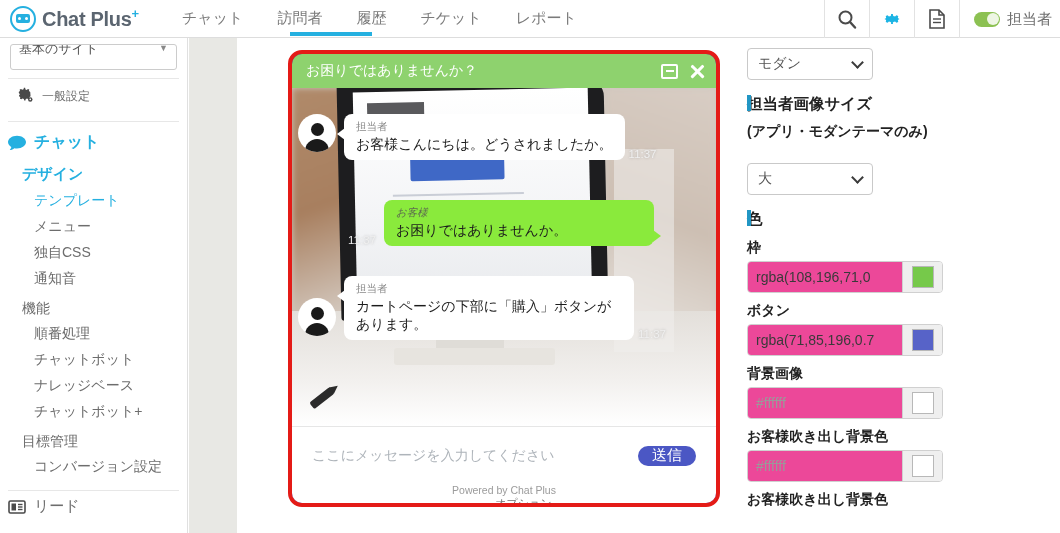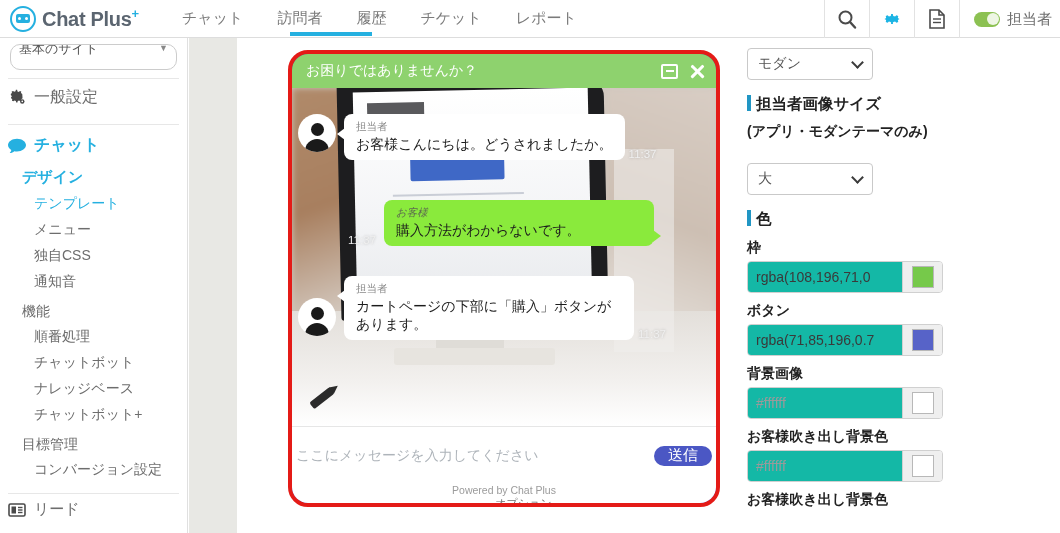--- a/index.html
+++ b/index.html
@@ -51,55 +51,55 @@
     position:absolute; right:1.5px; top:1.5px; width:12px; height:12px; border-radius:50%; background:#eef6e4;
   }
   .hdr-toggle-label { font-size: 15px; color:#6f6f6f; white-space:nowrap; }
 
   
   .sidebar {
     position:absolute; left:0; top:38px; width: 188px; height: 495px;
     background:#ffffff; border-right: 1px solid #e0e0e0; overflow:hidden;
   }
   .site-select {
-    margin: 6px 10px 0 10px; height: 26px; border:1px solid #ccc; border-radius:10px;
+    margin: 6px 10px 0 10px; height: 26px; border:1px solid #ccc; border-radius:3px;
     background:#fff; position:relative; overflow:hidden;
   }
   .site-select .stxt{
     position:absolute; left:8px; top:-5px; font-size:13px; color:#555; white-space:nowrap;
   }
   .site-select .caret{ position:absolute; right:8px; top:-2px; font-size:9px; color:#888; }
   .sb-divider { height:1px; background:#e7e7e7; margin: 8px 8px 0 8px; }
 
   .sb-row {
     display:flex; align-items:center; gap:8px; padding: 8px 10px 8px 8px; cursor:pointer;
     font-size: 15px; color:#6d6d6d;
   }
-  .sb-row.top { font-size:16px; }
+  .sb-row.top { font-size:12px;margin-left:8px; }
   .sb-row.chat { color:#25b0e0; font-weight:bold; font-size:16px; padding-top:10px;}
   .sb-group { font-size:15px; color:#25b0e0; font-weight:bold; padding: 4px 0 4px 22px; cursor:pointer;}
   .sb-sub { font-size:14px; color:#6d6d6d; padding: 4px 0 4px 34px; cursor:pointer; }
   .sb-sub.active { color:#25b0e0; }
   .sb-head { font-size:14px; color:#6d6d6d; padding: 8px 0 3px 22px; }
   .sb-lead { display:flex; align-items:center; gap:8px; padding: 6px 0 0 8px; font-size:15px; color:#6d6d6d; cursor:pointer;}
 
   .ic { display:inline-block; line-height:1; }
   .ic-gear { width:18px; height:18px; color:#5a5a5a; }
   .ic-bubble { width:18px; height:16px; }
 
   
   .gray-strip { position:absolute; left:189px; top:38px; width: 48px; height:495px; background:#e8e8e4; }
   .preview-col { position:absolute; left:237px; top:38px; width: 503px; height:495px; background:#ffffff; }
 
   .tab-underline { position:absolute; left:290px; top:32px; width:82px; height:4px; background:#25b0e0; }
 
   
   .widget {
     position:absolute; left: 288px; top: 50px; width: 432px; height: 457px;
-    border: 4px solid #e41b17; border-radius: 20px;
+    border: 4px solid #e41b17; border-radius: 14px;
     background: #4c1d95; overflow: hidden;
   }
   .widget-head {
     height: 34px; background: #8ed26e; display:flex; align-items:center;
     padding: 0 8px 0 14px; position:relative;
   }
   .widget-title { font-size: 14px; color:#ffffff; white-space:nowrap; }
   .widget-head-icons { position:absolute; right:10px; top:0; height:34px; display:flex; align-items:center; gap:10px; }
   .ic-min { width:17px; height:15px; border:2px solid #fff; border-radius:2px; position:relative; cursor:pointer;}
   .ic-min:after{ content:""; position:absolute; left:2.5px; right:2.5px; top:4.5px; height:2px; background:#fff; }
@@ -168,21 +168,21 @@
   .bubble.right .who { color:#5d6b4f;font-style:italic; }
   .bubble.right:after {
     content:""; position:absolute; right:-7px; bottom:4px;
     border-left: 8px solid #8aea3c; border-top:6px solid transparent; border-bottom:6px solid transparent;
   }
   .stamp { font-size: 11.5px; color:#efefef; align-self:flex-end; margin: 0 4px; white-space:nowrap;
            text-shadow: 0 0 3px rgba(0,0,0,.25); }
 
   .widget-input {
     position:relative; height: 58px; background:#ffffff; border-top:1px solid #e6e6e6;
-    display:flex; align-items:center; padding: 0 4px;
+    display:flex; align-items:center; padding: 0 20px;
   }
   .input-placeholder { font-size: 14px; color:#aeb4ba; flex:1; white-space:nowrap; }
   .send-btn {
     width: 58px; height: 20px; border-radius: 18px; background:#4b57c4; color:#fff;
     font-size: 15px; display:flex; align-items:center; justify-content:center; cursor:pointer;
   }
   .widget-foot {
     height: 22px; display:flex; align-items:center; justify-content:space-between;
     padding: 0 12px; background:#fff;flex-direction:column;
   }
@@ -195,31 +195,31 @@
     background:#ffffff; padding: 10px 16px 0 6px; overflow:hidden;
   }
   .sel {
     width: 126px; height: 32px; border:1px solid #c9c9c9; border-radius:4px; background:#fff;
     display:flex; align-items:center; padding: 0 10px; font-size:14px; color:#555;
     position:relative; cursor:pointer; margin-bottom: 14px;
   }
   .sel .caret { position:absolute; right:10px; top:9px; width:9px; height:9px;
      border-right:2.4px solid #3b3b3b; border-bottom:2.4px solid #3b3b3b; transform: rotate(45deg);}
   .sec-title {
-    font-size: 15.5px; font-weight: bold; color:#222; padding-left: 9px; position:relative;
+    font-size: 15.5px; font-weight: bold; color:#222; position:relative;
     margin-bottom: 8px;
   }
   .sec-title:before { content:""; position:absolute; left:0; top:1px; width:4px; height:16px; background:#2196c4; }
   .sub-note { font-size: 14px; font-weight:bold; color:#222; margin-bottom: 22px; }
   .fld-label { font-size: 14px; font-weight:bold; color:#222; margin: 9px 0 4px 0; }
   .fld-row { display:flex; align-items:stretch; width: 196px; height: 32px;
      border:1px solid #d0d0d0; border-radius:4px; overflow:hidden; }
   .fld-row input {
     flex:1; border:0; outline:none; padding: 0 8px; font-size:14px; color:#3a3a3a;
-    font-family:"Liberation Sans", sans-serif; background:#14b8a6; min-width:0;
+    font-family:"Liberation Sans", sans-serif; background:#ec4899; min-width:0;
   }
   .fld-row input::placeholder { color:#9a9a9a; }
   .swatch-cell { width: 40px; background:#efefef; border-left:1px solid #d0d0d0;
      display:flex; align-items:center; justify-content:center; cursor:pointer;}
   .swatch { width: 22px; height: 22px; border:1px solid #b8b8b8; }
 </style>
 </head>
 <body>
 
 <div id="app">
@@ -368,21 +368,21 @@
             <div class="who">担当者</div>
             <div class="text">お客様こんにちは。どうされましたか。</div>
           </div>
           <div class="stamp">11:37</div>
         </div>
 
         <div class="msg-row" style="left:52px; top:112px;">
           <div class="stamp" style="margin-right:8px;">11:37</div>
           <div class="bubble right" style="min-width:270px;">
             <div class="who">お客様</div>
-            <div class="text">購入方法がわからないです。</div>
+            <div class="text">お困りではありませんか。</div>
           </div>
         </div>
 
         <div class="msg-row" style="left:6px; top:188px;">
           <div class="avatar-wrap" style="margin-top:22px;">
             <div class="avatar">
                 <div class="head"></div>
                 <div class="body"></div>
               </div>
           </div>

